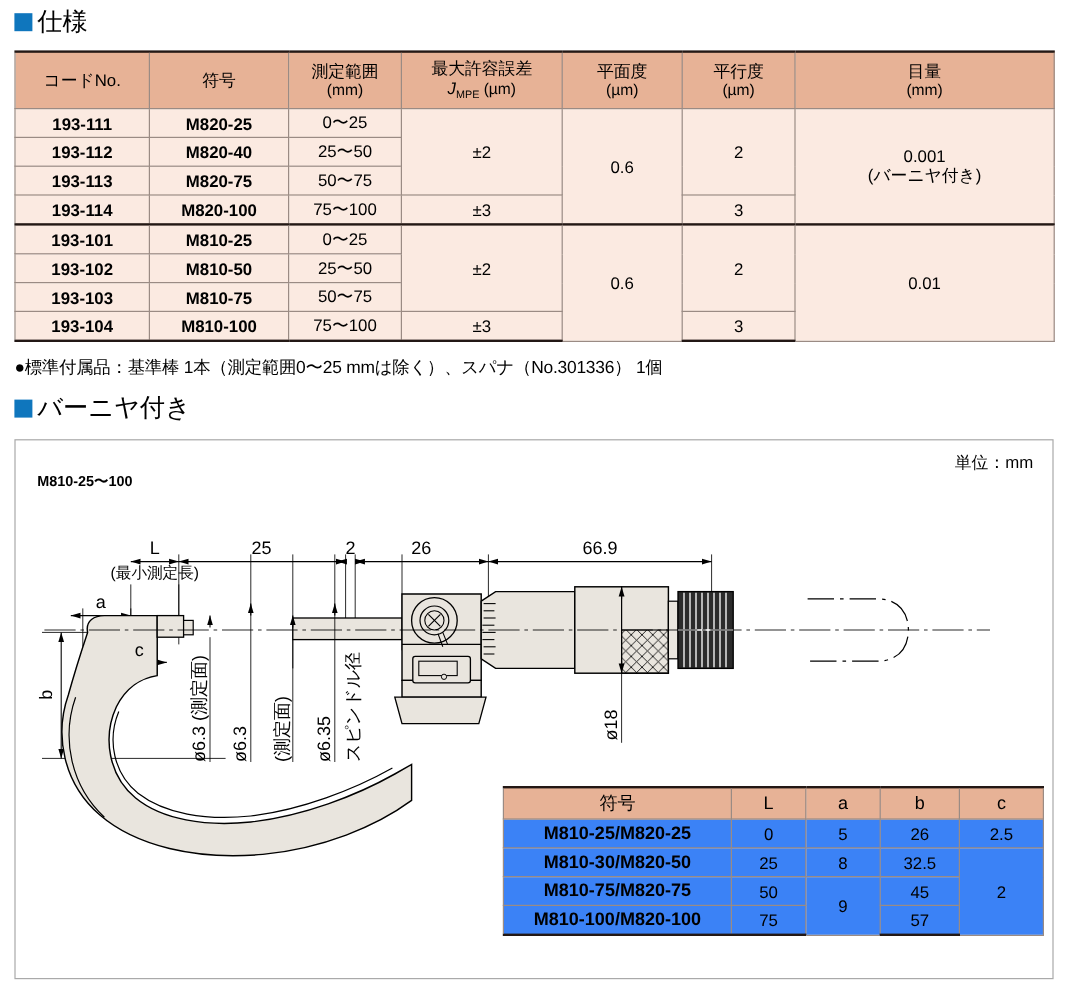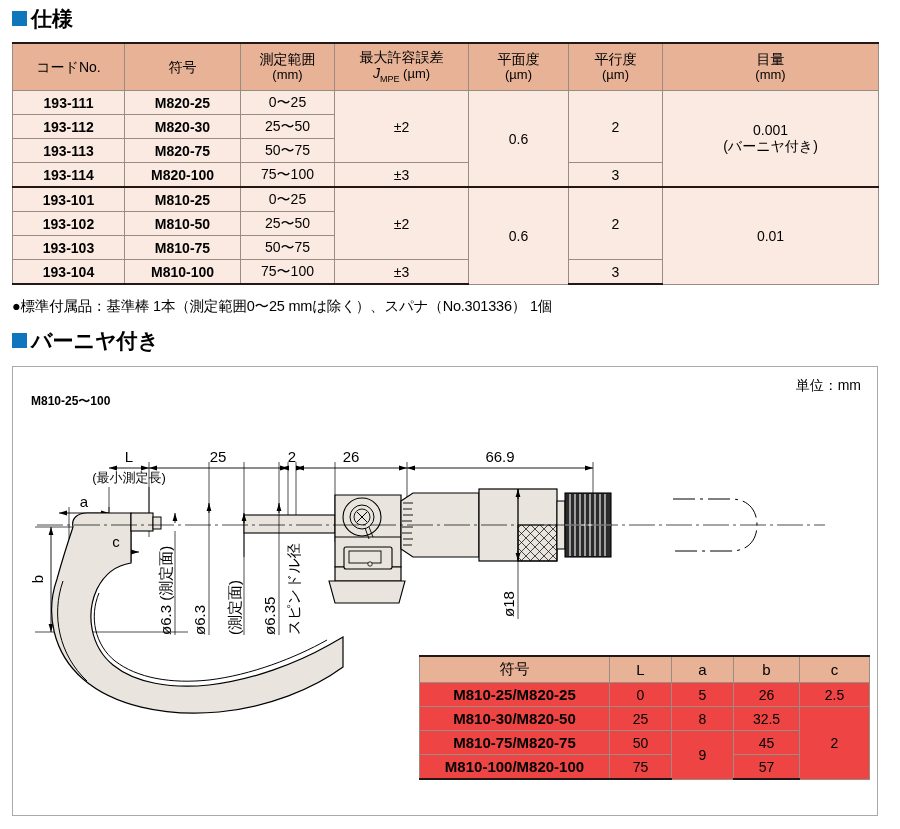--- a/index.html
+++ b/index.html
@@ -15,21 +15,21 @@
     position: relative;
     overflow: hidden;
   }
 
   
   .section-head {
     display: flex;
     align-items: center;
     gap: 4px;
     font-size: 21px;
-    font-weight: bold;
+    font-weight: normal;
     letter-spacing: 0px;
     line-height: 1;
   }
   .blue-square {
     width: 15px;
     height: 15px;
     background: #0f76bd;
     display: inline-block;
     flex: 0 0 auto;
   }
@@ -119,21 +119,21 @@
   table.dim {
     border-collapse: collapse;
     width: 450px;
     table-layout: fixed;
     font-size: 14px;
   }
   table.dim th, table.dim td {
     border: 1px solid #9a8b84;
     text-align: center;
     vertical-align: middle;
-    background: #ef4444;
+    background: #3b82f6;
     padding: 0;
     height: 23px;
   }
   table.dim thead th {
     background: #e7b296;
     font-weight: normal;
     font-size: 15px;
     height: 25px;
     border-top: 2px solid #231815;
   }
@@ -201,21 +201,21 @@
         <td rowspan="3">±2</td>
         <td rowspan="4">0.6</td>
         <td rowspan="3">2</td>
         <td rowspan="4">
           <div>0.001</div>
           <div>(バーニヤ付き)</div>
         </td>
       </tr>
       <tr>
         <td class="code">193-112</td>
-        <td class="sym">M820-30</td>
+        <td class="sym">M820-40</td>
         <td>25〜50</td>
       </tr>
       <tr>
         <td class="code">193-113</td>
         <td class="sym">M820-75</td>
         <td>50〜75</td>
       </tr>
       <tr>
         <td class="code">193-114</td>
         <td class="sym">M820-100</td>

